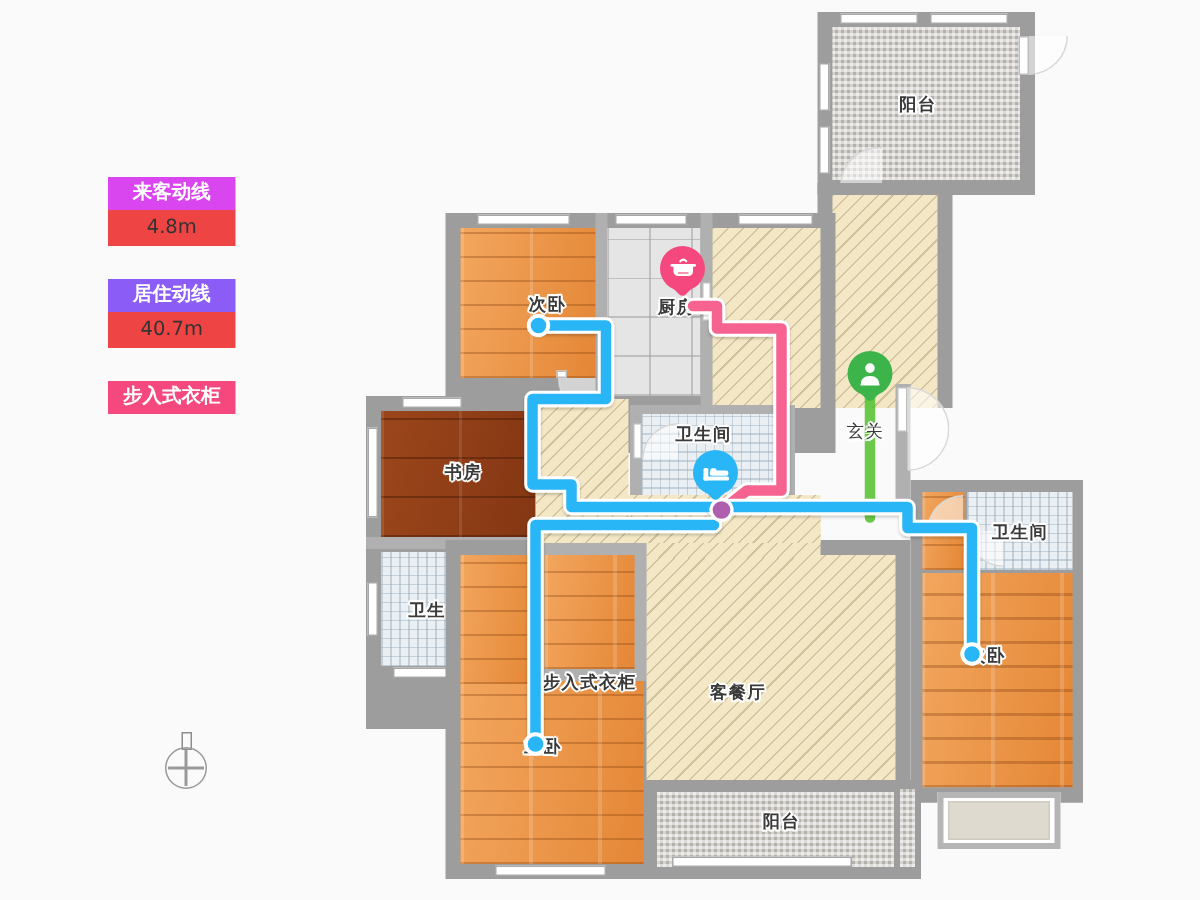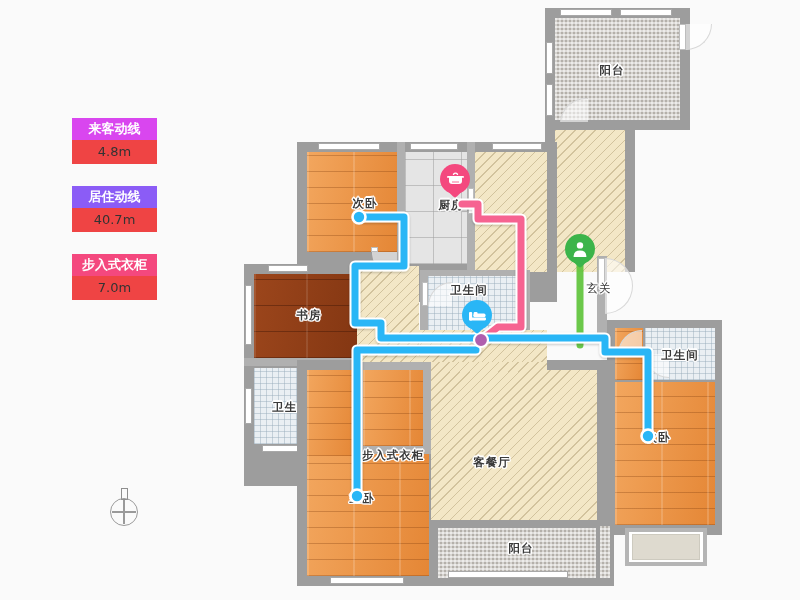--- a/index.html
+++ b/index.html
@@ -113,21 +113,21 @@
   .pin .tail{
     position:absolute;left:9px;top:20px;width:12px;height:12px;
     transform:rotate(45deg);border-radius:0 0 3px 0;
   }
   .pin .gl{position:absolute;left:0;top:0;width:30px;height:30px;
     display:flex;align-items:center;justify-content:center;z-index:2;}
   .pinlabel{
     position:absolute;font-size:11.5px;color:#3a3a3a;white-space:nowrap;
     text-shadow:-1.4px 0 #fff,1.4px 0 #fff,0 -1.4px #fff,0 1.4px #fff,
       -1px -1px #fff,1px -1px #fff,-1px 1px #fff,1px 1px #fff;
-    letter-spacing:1px;transform:translate(-50%,-50%);margin-left:22px;
+    letter-spacing:1px;transform:translate(-50%,-50%);
   }
 </style>
 </head>
 <body>
 
 <div id="stage">
 
   <div id="legend">
 
     <div class="lg-block">
@@ -135,21 +135,20 @@
       <div class="lg-val">4.8m</div>
     </div>
 
     <div class="lg-block">
       <div class="lg-title" style="background:#8b5cf6">居住动线</div>
       <div class="lg-val">40.7m</div>
     </div>
 
     <div class="lg-block">
       <div class="lg-title" style="background:#f4487e">步入式衣柜</div>
-      <div class="lg-val">7.0m</div>
     </div>
 
   </div>
 
   <div id="compass">
     <div class="cp-needle"></div>
     <div class="cp-circle"></div>
     <div class="cp-t cp-v"></div>
     <div class="cp-t cp-h"></div>
   </div>

